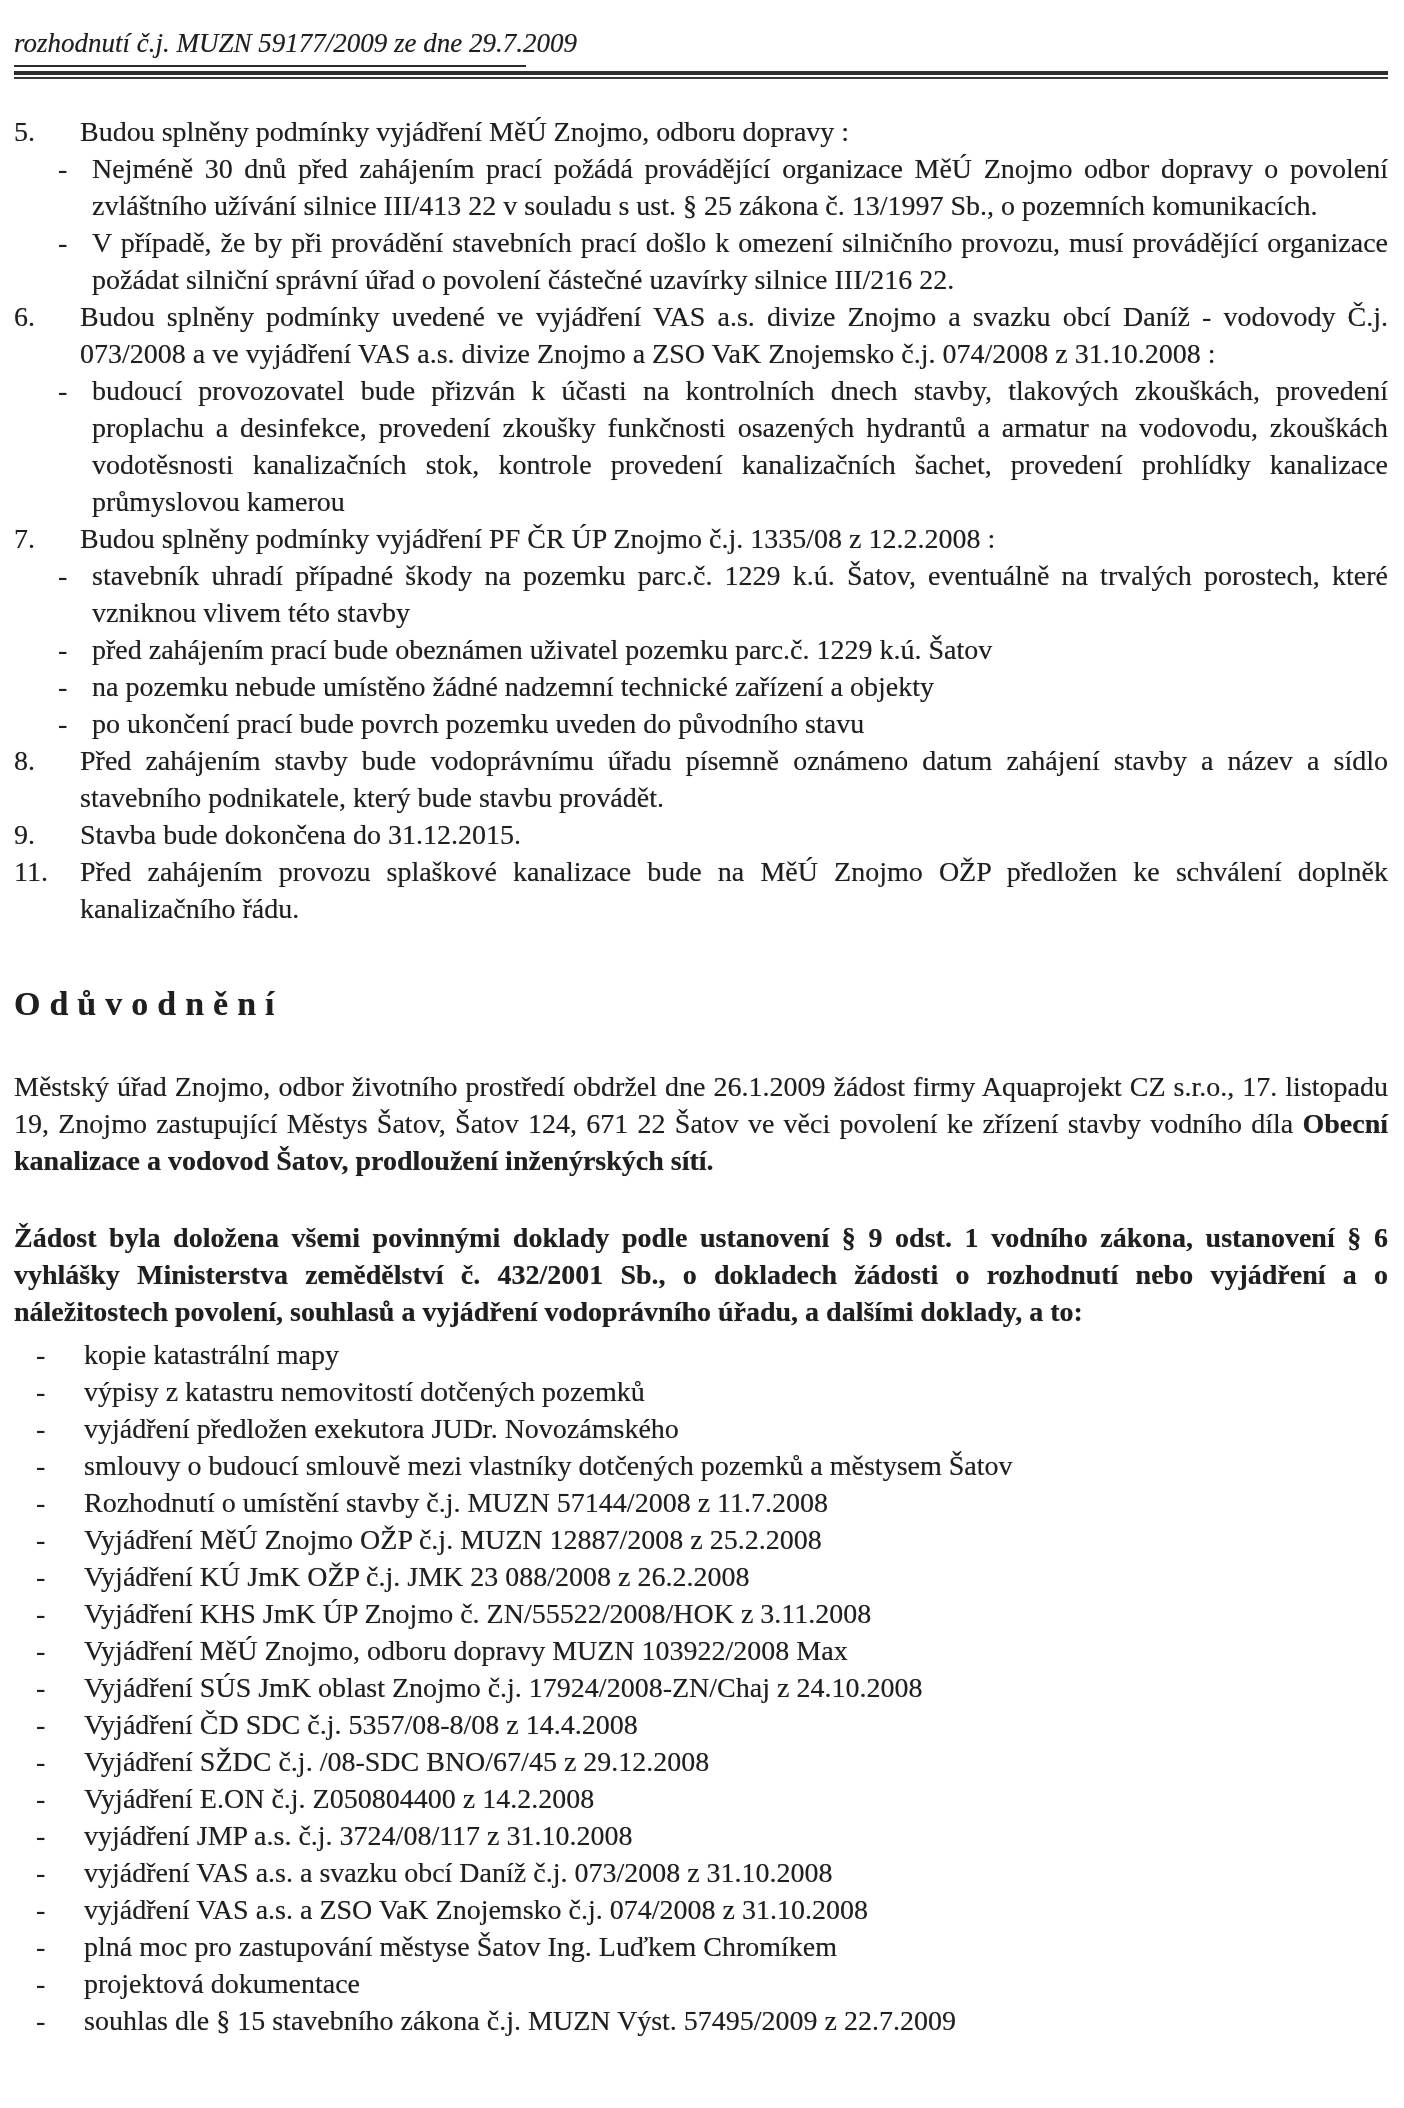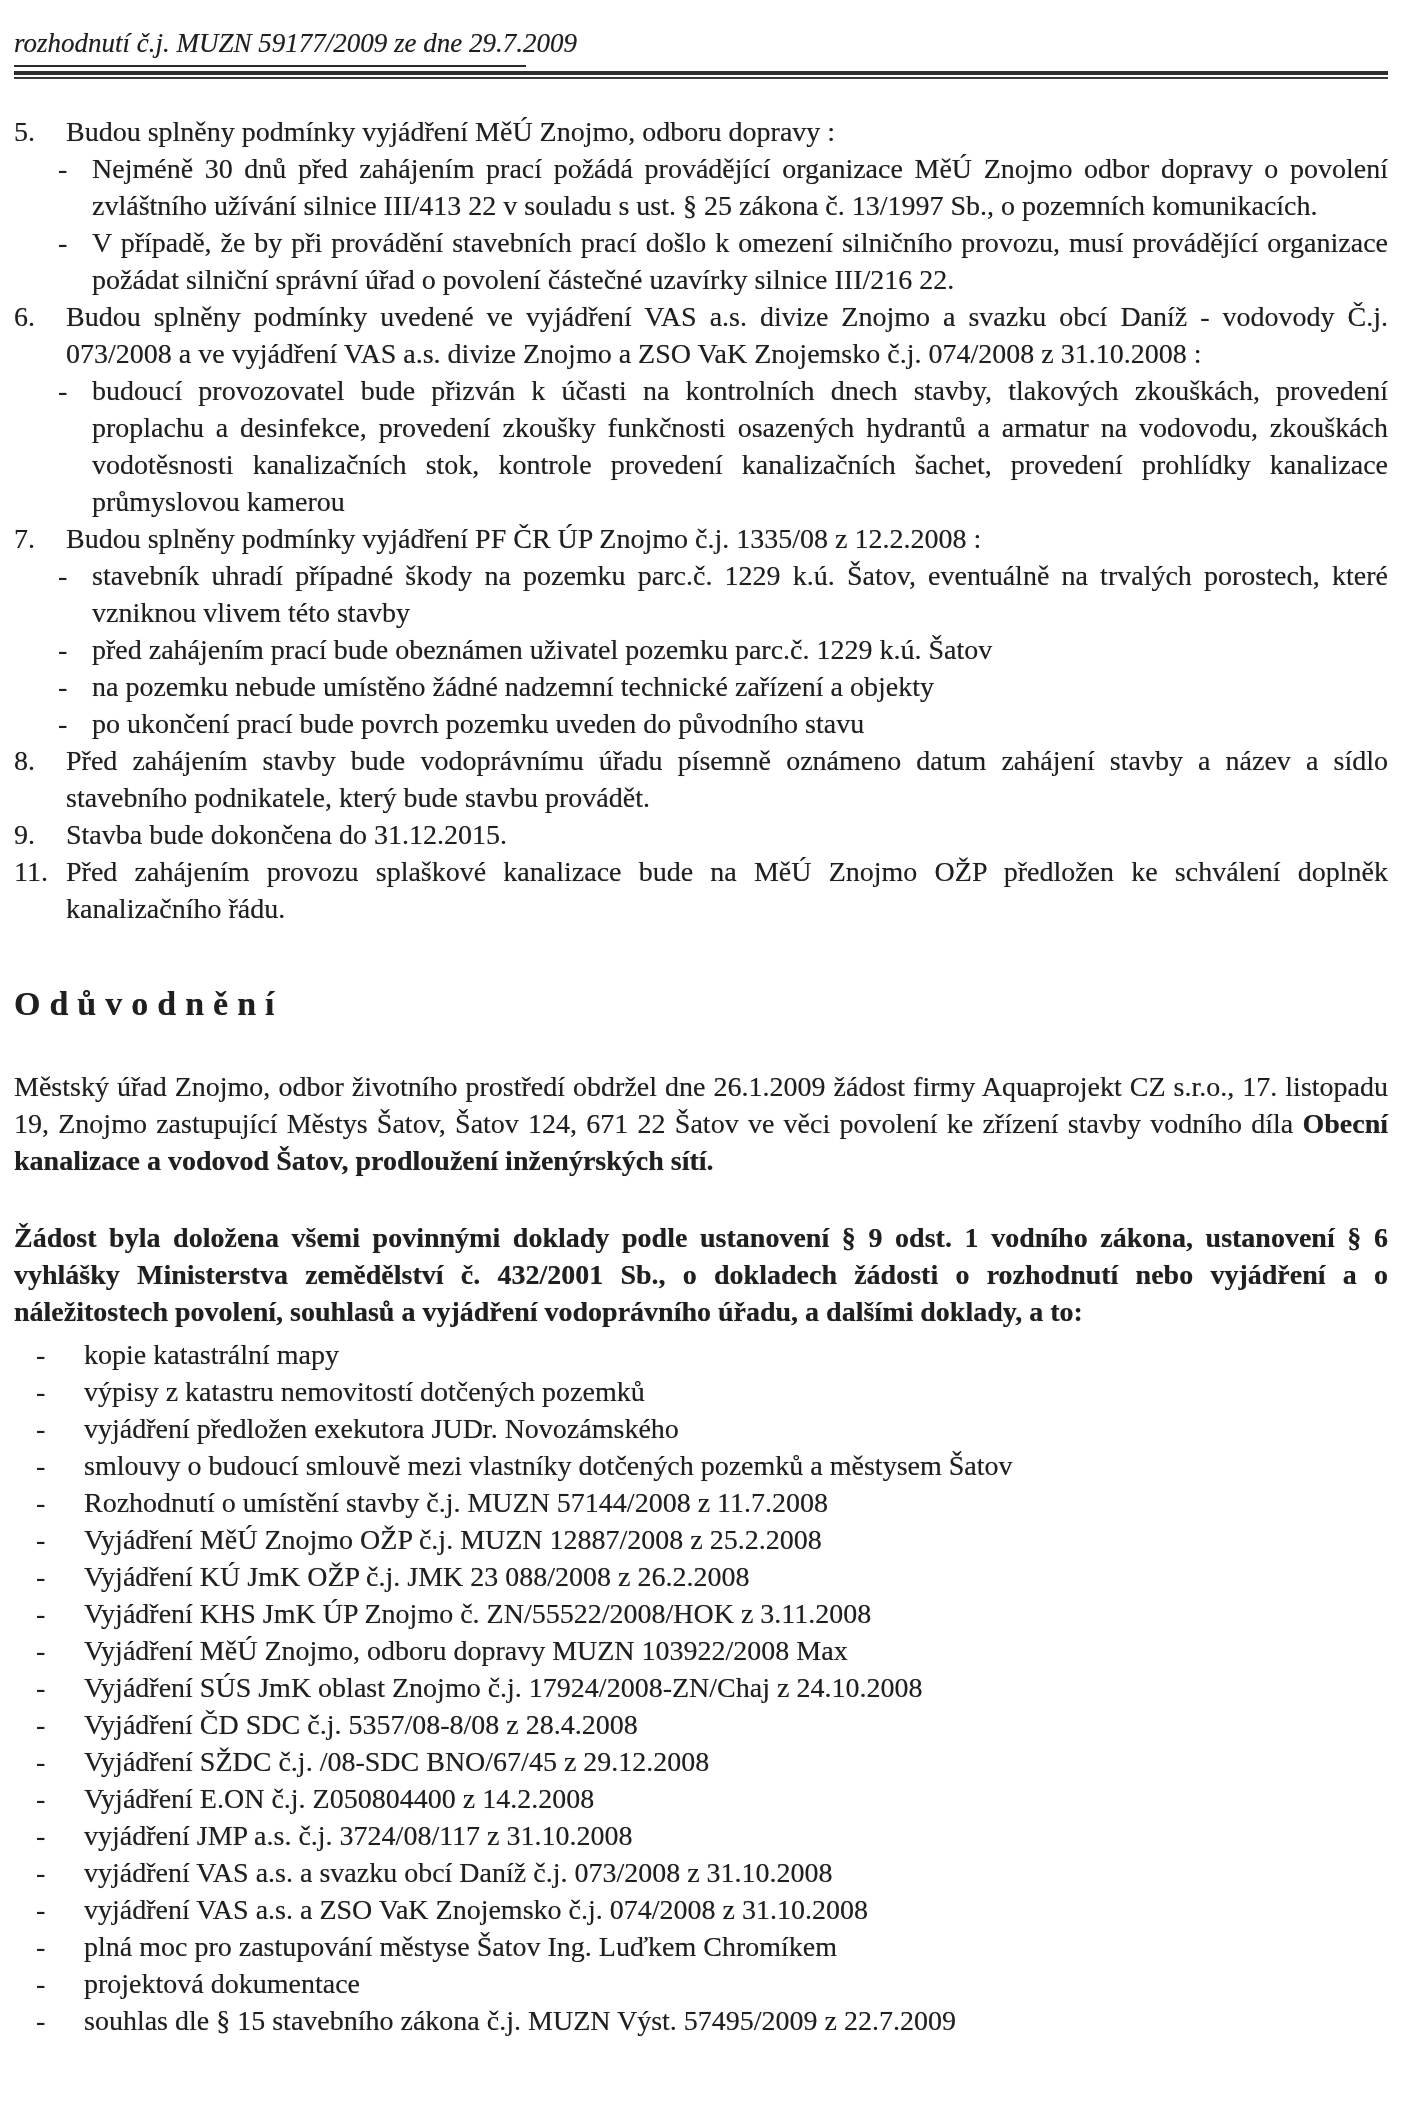--- a/index.html
+++ b/index.html
@@ -42,20 +42,21 @@
   .conditions { margin-top: 34px; }
   .cond-item { margin: 0; }
   .cond-row { display: flex; align-items: flex-start; }
   .cond-num {
     flex: 0 0 52px;
     max-width: 52px;
   }
   .cond-text {
     flex: 1 1 auto;
     text-align: justify;
+    margin-left: 14px;
   }
   .sub-list { margin-left: 38px; }
   .sub-row { display: flex; align-items: flex-start; }
   .sub-dash {
     flex: 0 0 40px;
     max-width: 40px;
     padding-left: 6px;
   }
   .sub-text {
     flex: 1 1 auto;
@@ -219,21 +220,21 @@
       <div class="doc-row">
         <span class="doc-dash">-</span>
         <span class="doc-text">Vyjádření MěÚ Znojmo, odboru dopravy MUZN 103922/2008 Max</span>
       </div>
       <div class="doc-row">
         <span class="doc-dash">-</span>
         <span class="doc-text">Vyjádření SÚS JmK oblast Znojmo č.j. 17924/2008-ZN/Chaj z 24.10.2008</span>
       </div>
       <div class="doc-row">
         <span class="doc-dash">-</span>
-        <span class="doc-text">Vyjádření ČD SDC č.j. 5357/08-8/08 z 28.4.2008</span>
+        <span class="doc-text">Vyjádření ČD SDC č.j. 5357/08-8/08 z 14.4.2008</span>
       </div>
       <div class="doc-row">
         <span class="doc-dash">-</span>
         <span class="doc-text">Vyjádření SŽDC  č.j. /08-SDC BNO/67/45 z 29.12.2008</span>
       </div>
       <div class="doc-row">
         <span class="doc-dash">-</span>
         <span class="doc-text">Vyjádření E.ON č.j. Z050804400 z 14.2.2008</span>
       </div>
       <div class="doc-row">

